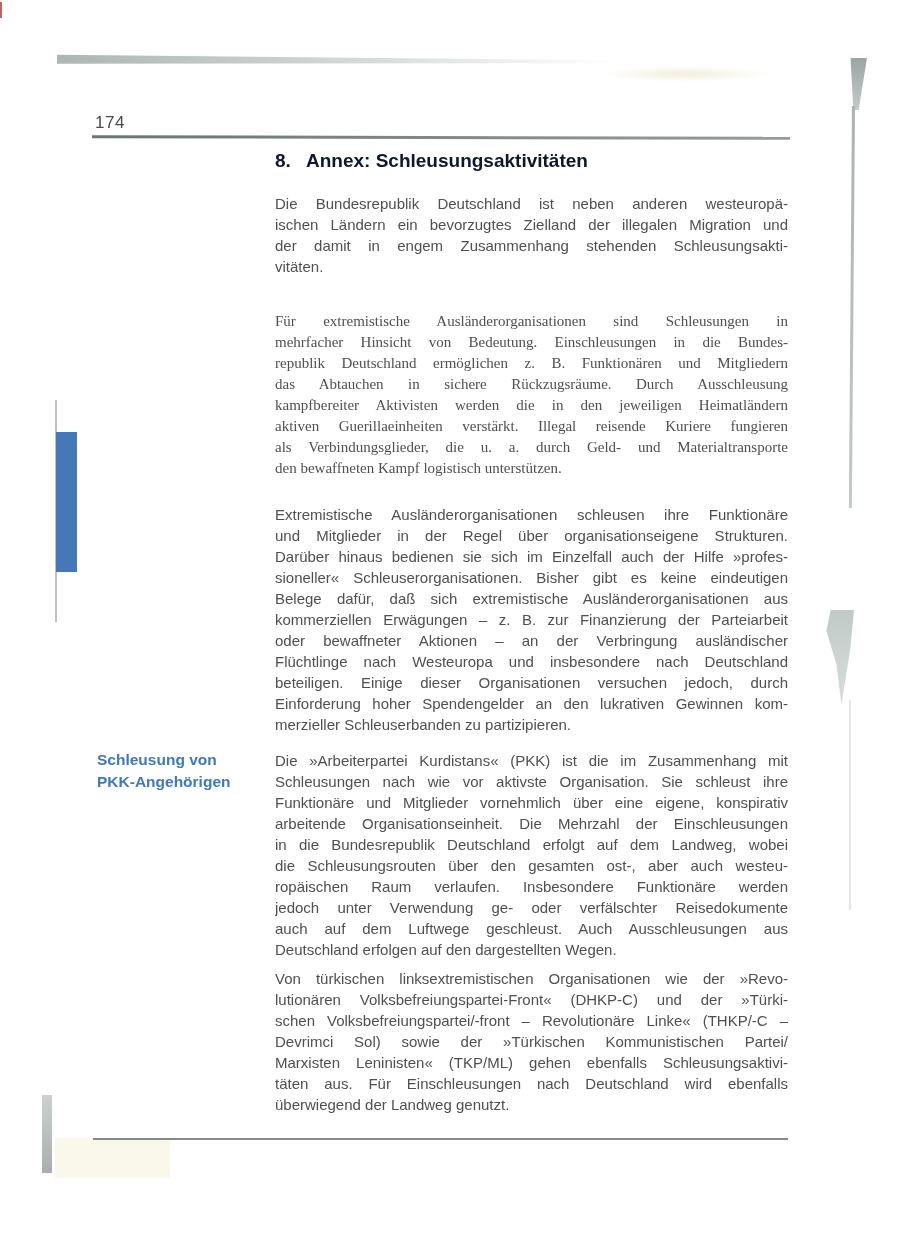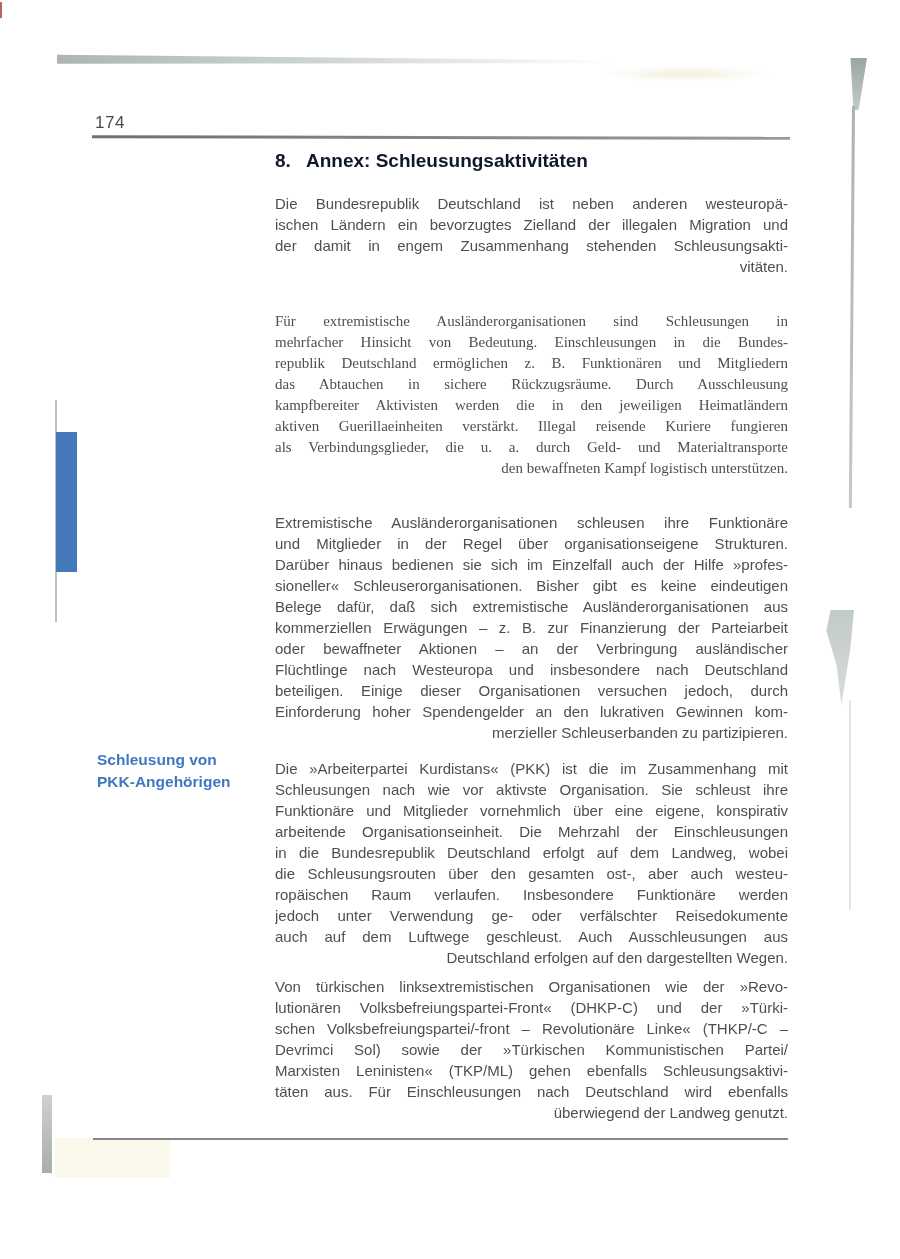--- a/index.html
+++ b/index.html
@@ -73,24 +73,24 @@
     font-size:19px;font-weight:bold;color:#0f172a;
   }
   .heading .h-num{display:inline-block;width:31px;}
   .column{position:absolute;left:275px;top:193px;width:513px;}
   .para{font-size:15px;}
   .line{
     height:21px;line-height:21px;overflow:hidden;
     text-align:justify;color:var(--text-gray);
   }
   .line::after{content:"";display:inline-block;width:100%;height:0;}
-  .line.last{text-align:right;}
+  .line.last{text-align:left;}
   .line.last::after{content:none;}
   .p2{margin-top:34px;font-family:Liberation Serif, serif;}
-  .p3{margin-top:33px;}
+  .p3{margin-top:25px;}
   .p4{margin-top:15px;}
   .p5{margin-top:8px;}
   .margin-note{
     position:absolute;left:97px;top:749px;width:172px;
     font-size:15.5px;font-weight:bold;line-height:21.5px;
     color:var(--accent-blue);
   }
 </style>
 </head>
 <body>

